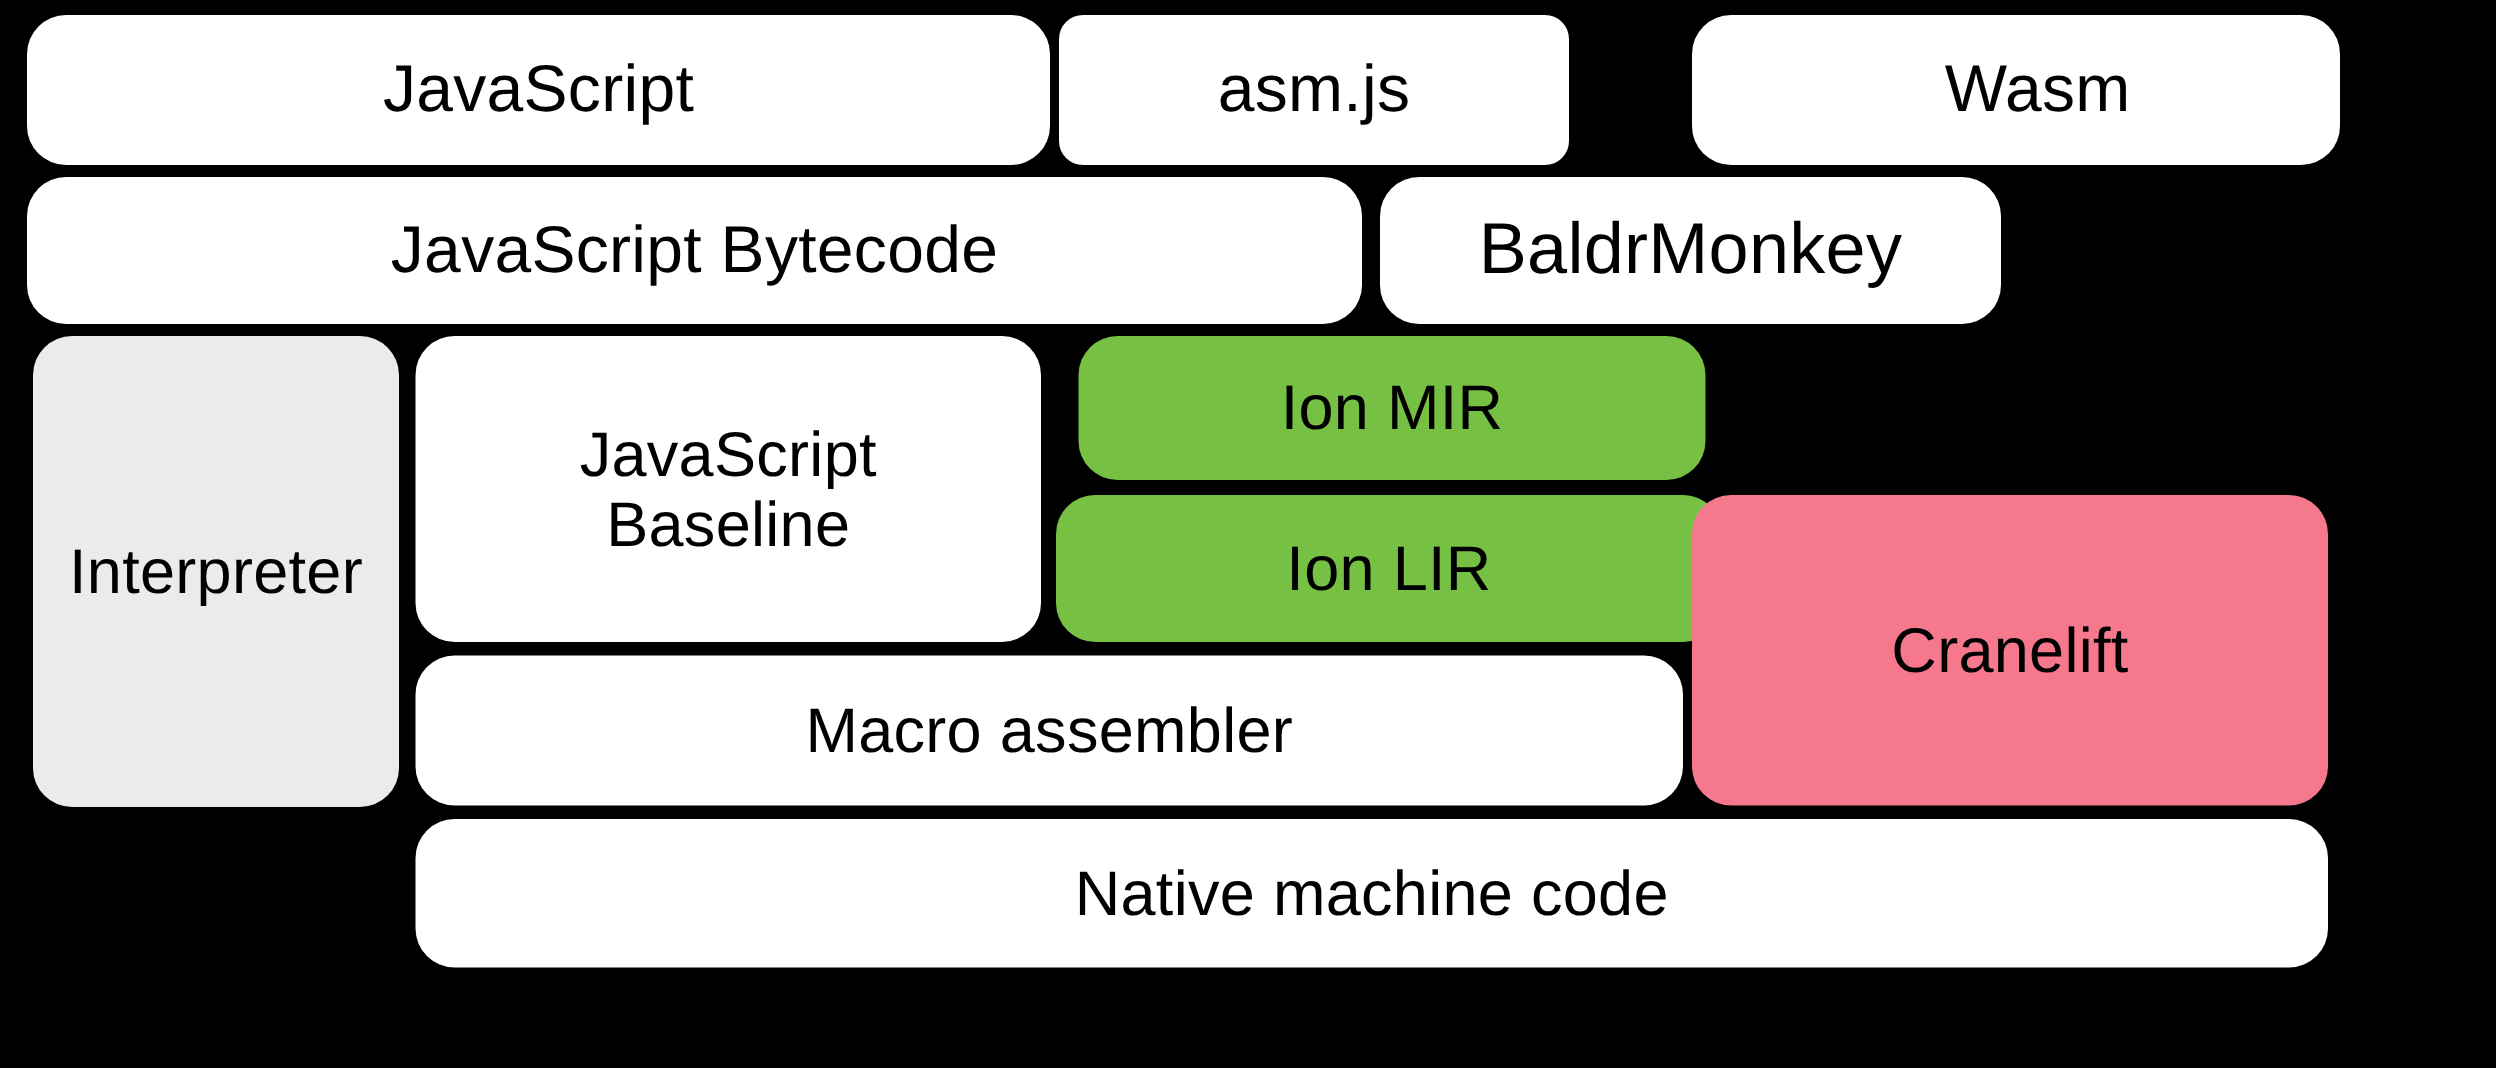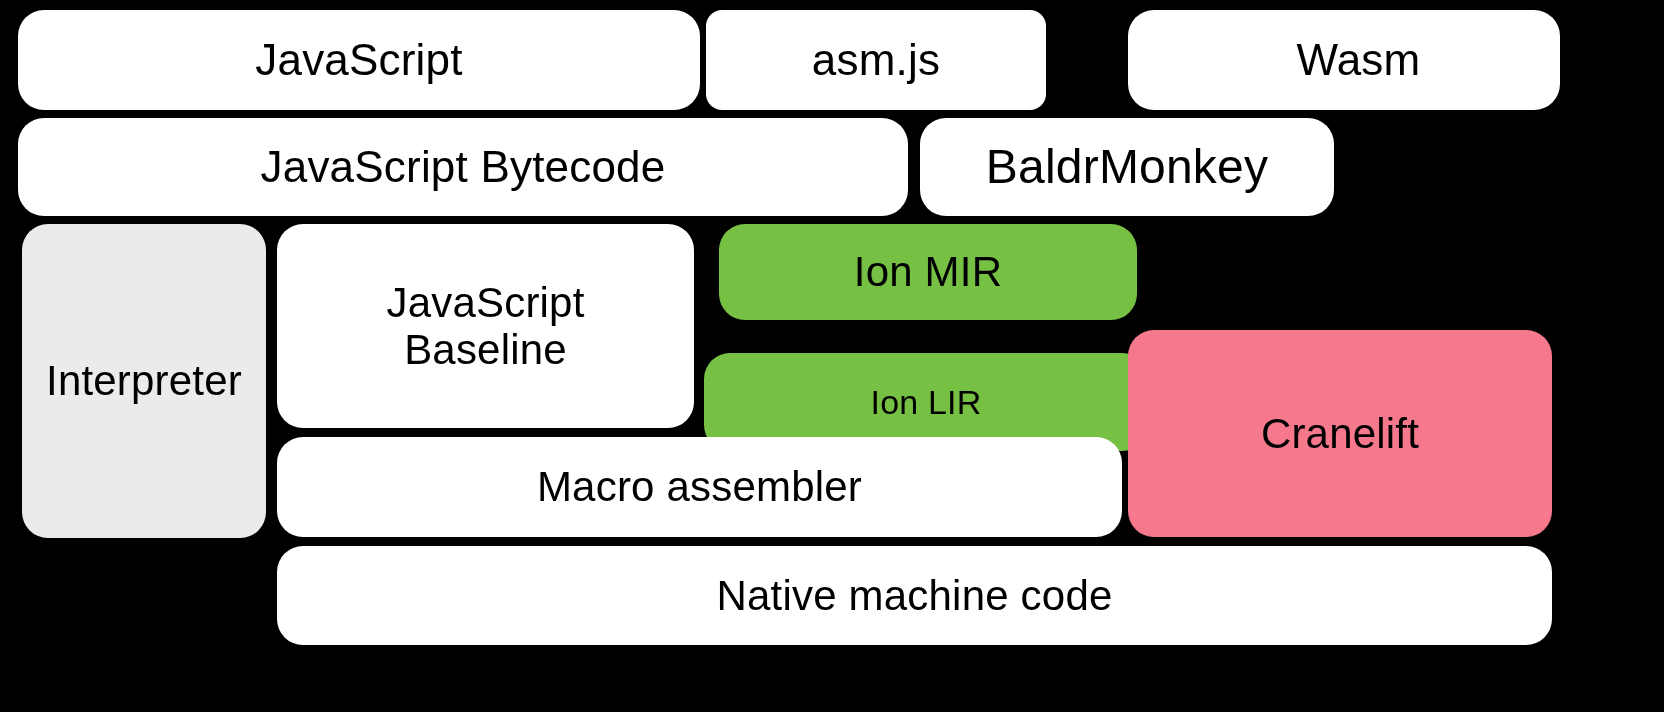--- a/index.html
+++ b/index.html
@@ -40,17 +40,17 @@
 <div id="canvas" style="background: rgb(0, 0, 0);">
     <div class="box fill-white" style="left: 18px; top: 10px; width: 682px; height: 100px; font-size: 44px; border-radius: 26px; background: rgb(255, 255, 255); color: rgb(0, 0, 0);"><span>JavaScript</span></div>
     <div class="box fill-white" style="left: 706px; top: 10px; width: 340px; height: 100px; font-size: 44px; border-radius: 16px; background: rgb(255, 255, 255); color: rgb(0, 0, 0);"><span>asm.js</span></div>
     <div class="box fill-white" style="left: 1128px; top: 10px; width: 432px; height: 100px; font-size: 44px; border-radius: 26px; background: rgb(255, 255, 255); color: rgb(0, 0, 0); padding-left: 29px;"><span>Wasm</span></div>
     <div class="box fill-white" style="left: 18px; top: 118px; width: 890px; height: 98px; font-size: 44px; border-radius: 26px; background: rgb(255, 255, 255); color: rgb(0, 0, 0);"><span>JavaScript Bytecode</span></div>
     <div class="box fill-white" style="left: 920px; top: 118px; width: 414px; height: 98px; font-size: 48px; border-radius: 26px; background: rgb(255, 255, 255); color: rgb(0, 0, 0);"><span>BaldrMonkey</span></div>
     <div class="box fill-gray" style="left: 22px; top: 224px; width: 244px; height: 314px; font-size: 42px; border-radius: 26px; background: rgb(235, 235, 235); color: rgb(0, 0, 0);"><span>Interpreter</span></div>
     <div class="box fill-white" style="left: 277px; top: 224px; width: 417px; height: 204px; font-size: 42px; border-radius: 26px; background: rgb(255, 255, 255); color: rgb(0, 0, 0);"><span>JavaScript
 Baseline</span></div>
     <div class="box fill-green" style="left: 704px; top: 224px; width: 418px; height: 96px; font-size: 42px; border-radius: 26px; background: rgb(118, 192, 67); color: rgb(0, 0, 0); margin-left: 15px;"><span>Ion MIR</span></div>
-    <div class="box fill-green" style="left: 704px; top: 330px; width: 444px; height: 98px; font-size: 34px; border-radius: 26px; background: rgb(118, 192, 67); color: rgb(0, 0, 0); margin-top: 23px;"><span>Ion LIR</span></div>
+    <div class="box fill-green" style="left: 704px; top: 330px; width: 444px; height: 98px; font-size: 42px; border-radius: 26px; background: rgb(118, 192, 67); color: rgb(0, 0, 0);"><span>Ion LIR</span></div>
     <div class="box fill-pink" style="left: 1128px; top: 330px; width: 424px; height: 207px; font-size: 42px; border-radius: 26px; background: rgb(245, 120, 140); color: #000000;"><span>Cranelift</span></div>
     <div class="box fill-white" style="left: 277px; top: 437px; width: 845px; height: 100px; font-size: 42px; border-radius: 26px; background: rgb(255, 255, 255); color: rgb(0, 0, 0);"><span>Macro assembler</span></div>
     <div class="box fill-white" style="left: 277px; top: 546px; width: 1275px; height: 99px; font-size: 42px; border-radius: 26px; background: rgb(255, 255, 255); color: rgb(0, 0, 0);"><span>Native machine code</span></div>
   </div>
 
 </body></html>

